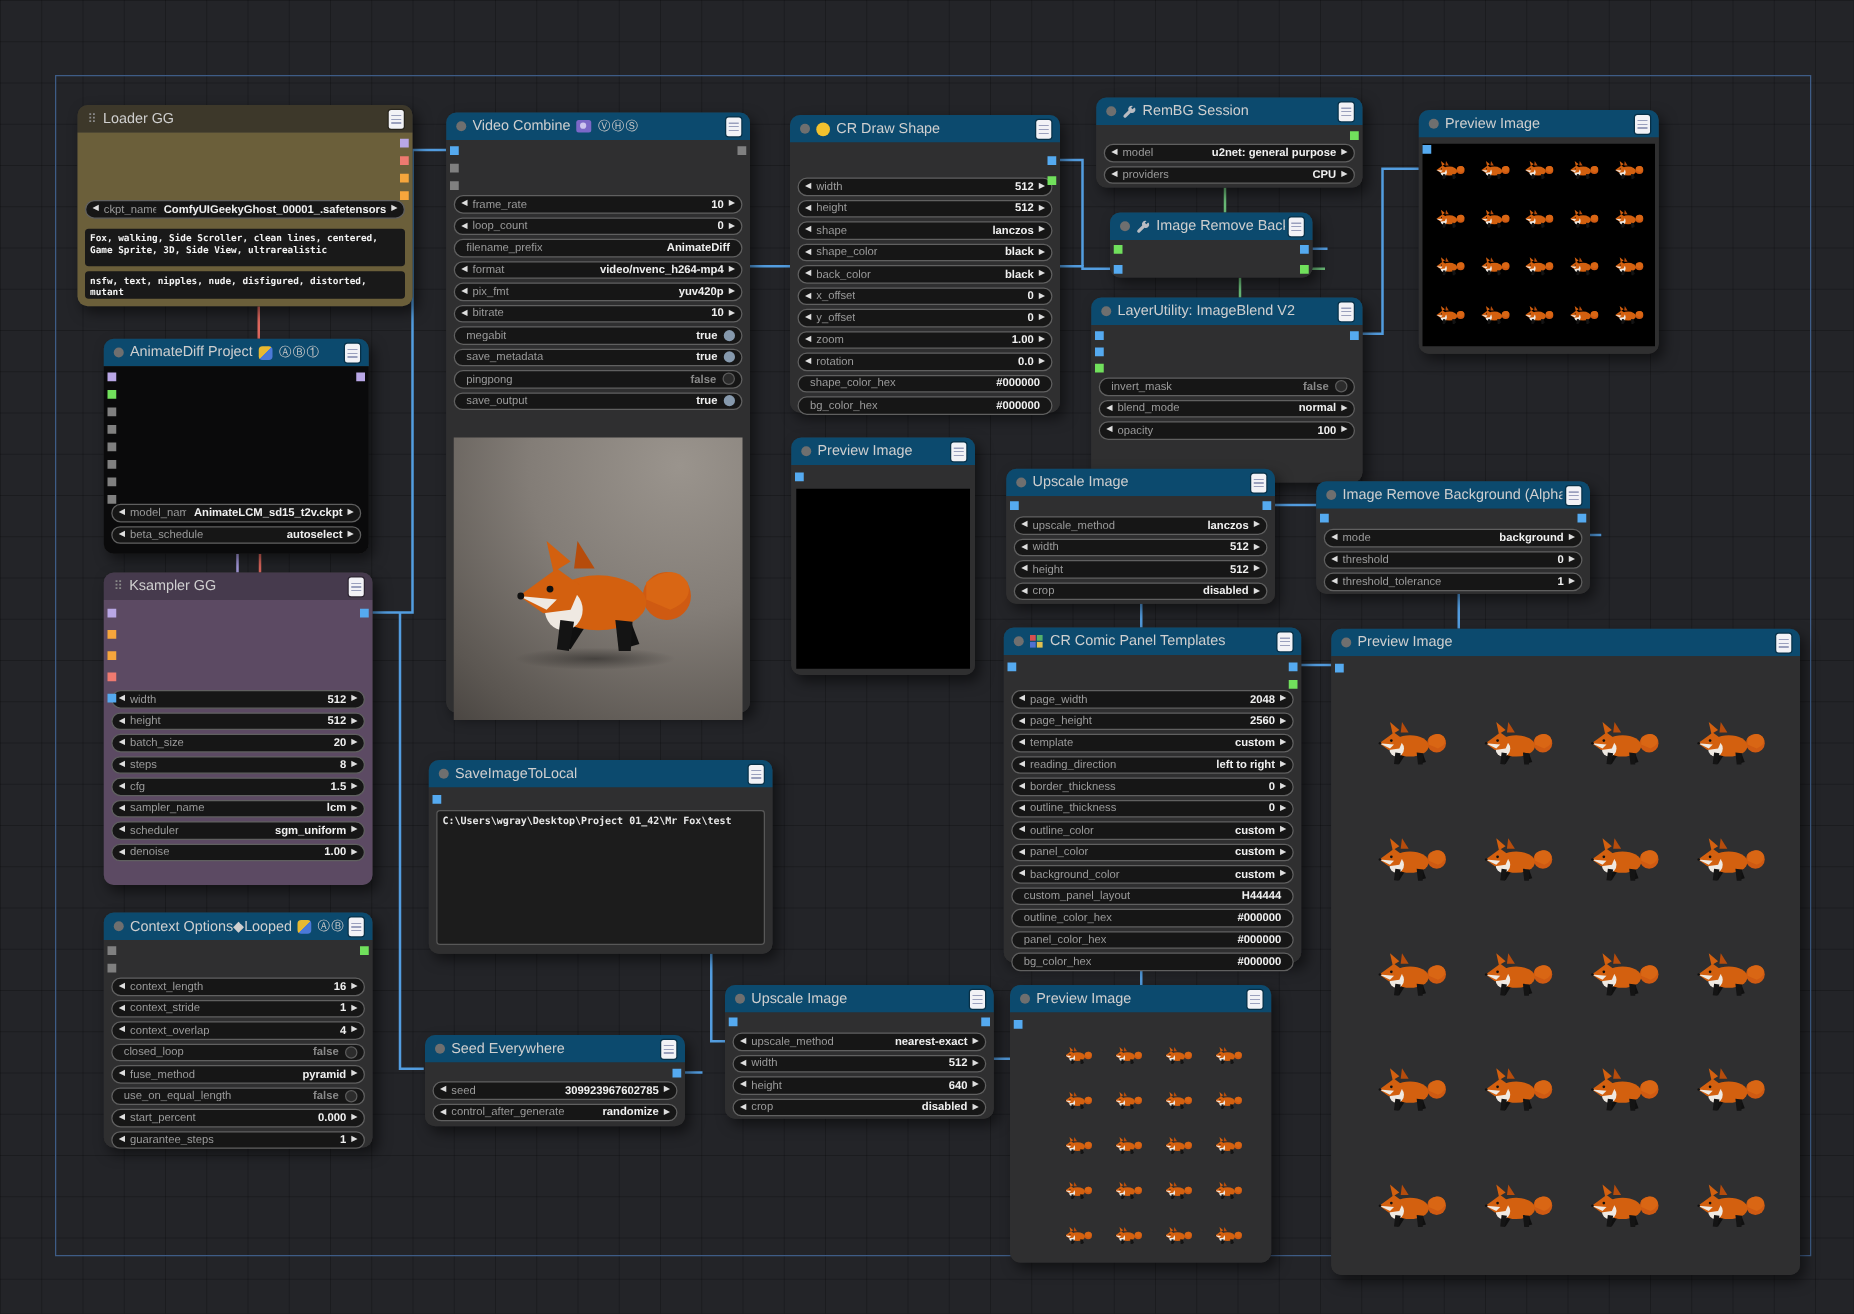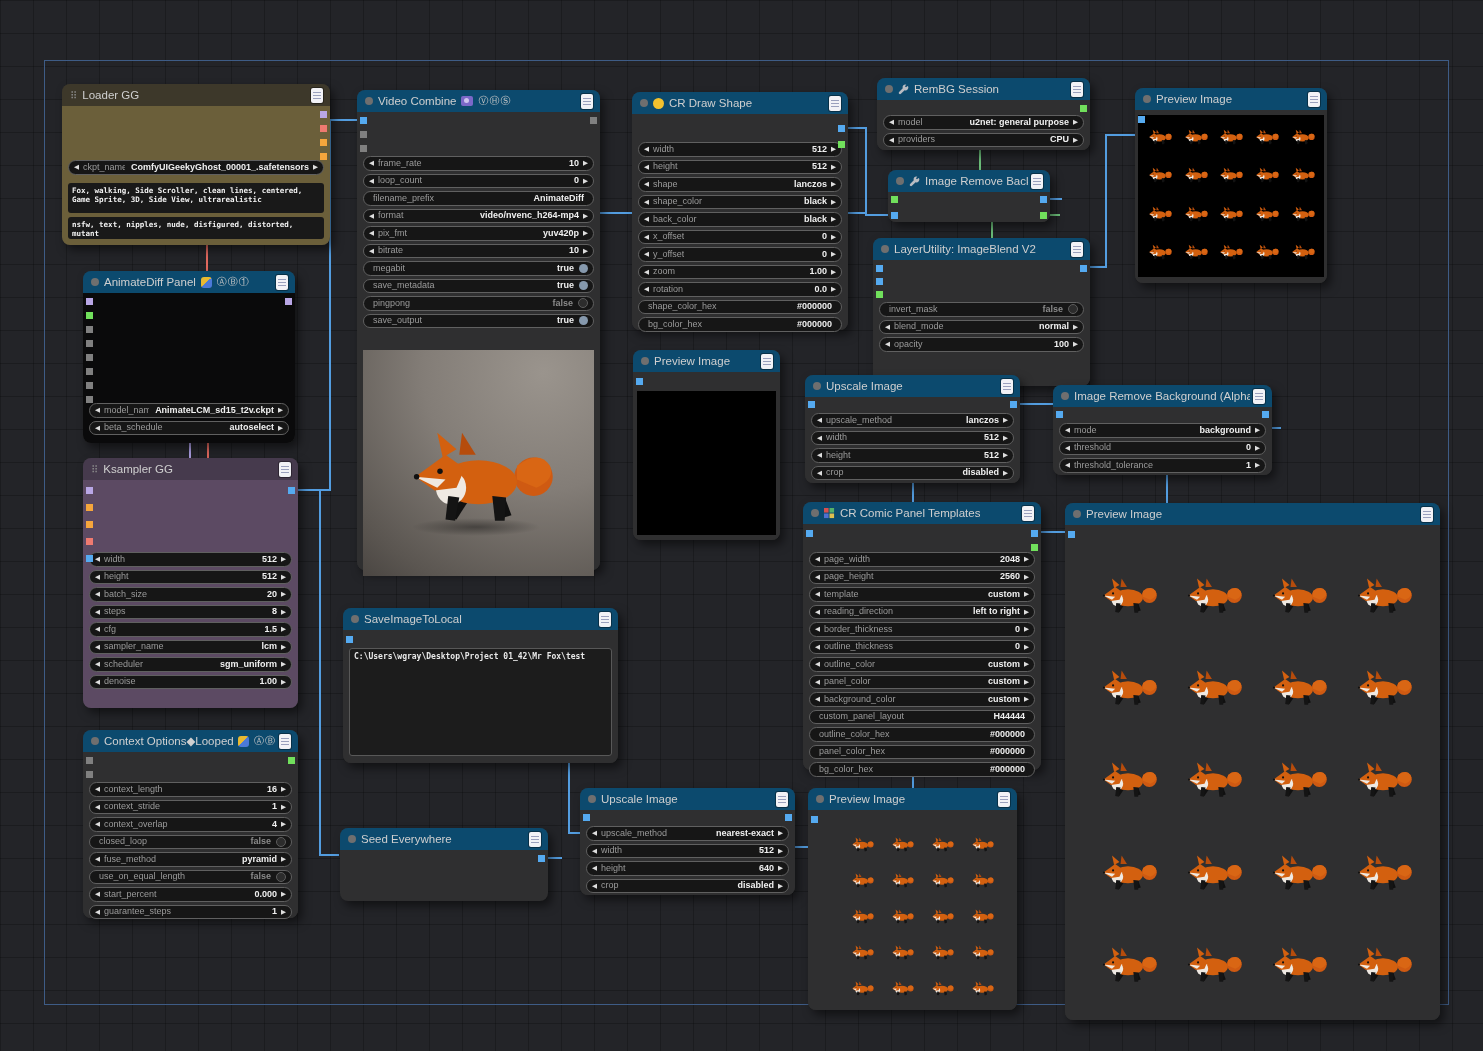--- a/index.html
+++ b/index.html
@@ -130,21 +130,21 @@
     </div>
   <span class="slot out" style="top: 27px; background: rgb(185, 167, 230);"></span>
       <span class="slot out" style="top: 41px; background: rgb(239, 122, 112);"></span>
       <span class="slot out" style="top: 55px; background: rgb(246, 166, 60);"></span>
       <span class="slot out" style="top: 69px; background: rgb(246, 166, 60);"></span>
     </div>
 
   <div class="node blk" style="left:83px;top:271px;width:212px;height:172px">
     <div class="nh">
       <span class="mdot"></span>
-      <span class="nt">AnimateDiff Panel</span>
+      <span class="nt">AnimateDiff Project</span>
       <span class="ic ic-masks"></span>
       <span class="badges">ⒶⒷ①</span>
       <span class="note"></span>
     </div>
     <div class="nb">
       <div class="widgets" style="top:110px">
           <div class="wrow">
             <span class="arr">◀</span>
             <span class="wl">model_name</span>
             <span class="wsp"></span>
@@ -926,20 +926,38 @@
     </div>
   <span class="slot in" style="top: 28px; background: rgb(85, 170, 240);"></span>
     </div>
 
   <div class="node" style="left:340px;top:828px;width:208px;height:73px">
     <div class="nh">
       <span class="mdot"></span>
       <span class="nt">Seed Everywhere</span>
       <span class="note"></span>
     </div>
+    <div class="nb">
+      <div class="widgets" style="top:15px">
+          <div class="wrow">
+            <span class="arr">◀</span>
+            <span class="wl">seed</span>
+            <span class="wsp"></span>
+            <span class="wv">309923967602785</span>
+            <span class="arr">▶</span>
+          </div>
+          <div class="wrow">
+            <span class="arr">◀</span>
+            <span class="wl">control_after_generate</span>
+            <span class="wsp"></span>
+            <span class="wv">randomize</span>
+            <span class="arr">▶</span>
+          </div>
+        </div>
+    </div>
   <span class="slot out" style="top: 27px; background: rgb(85, 170, 240);"></span>
     </div>
 
   <div class="node" style="left:580px;top:788px;width:215px;height:107px">
     <div class="nh">
       <span class="mdot"></span>
       <span class="nt">Upscale Image</span>
       <span class="note"></span>
     </div>
     <div class="nb">

